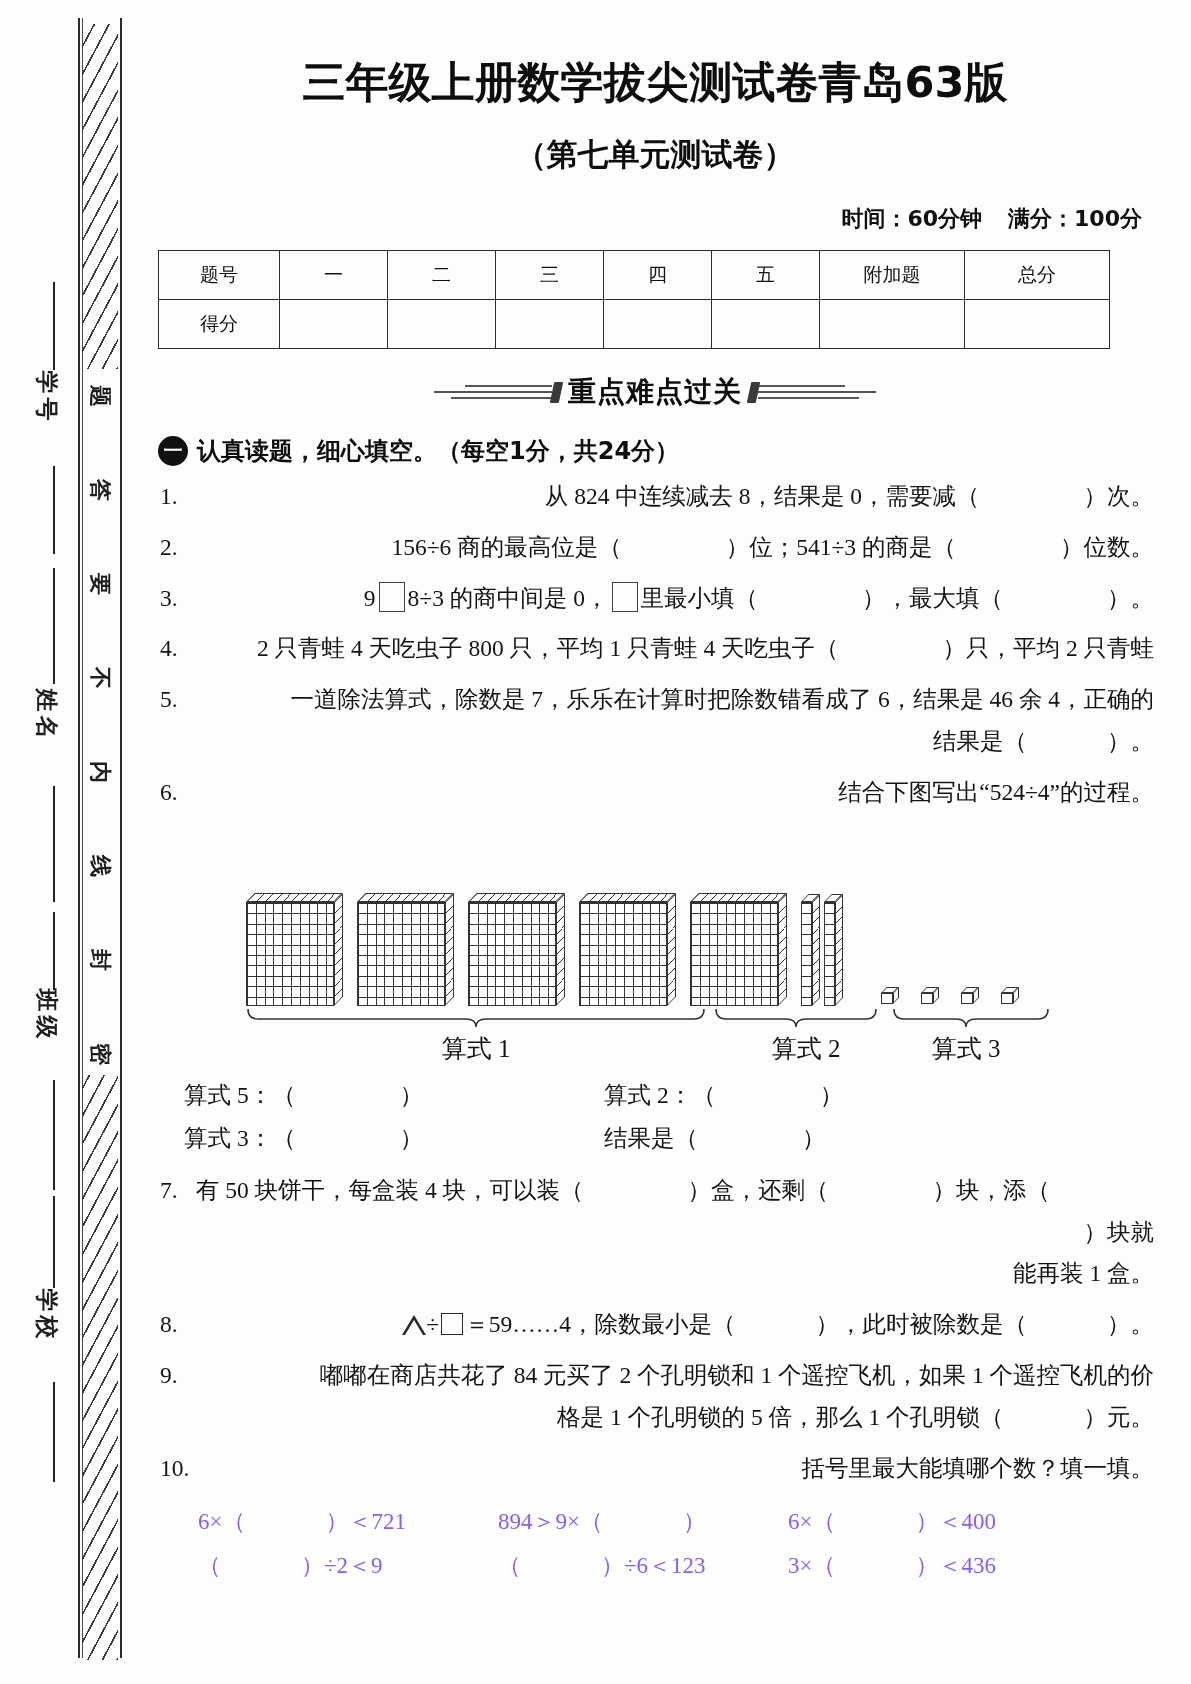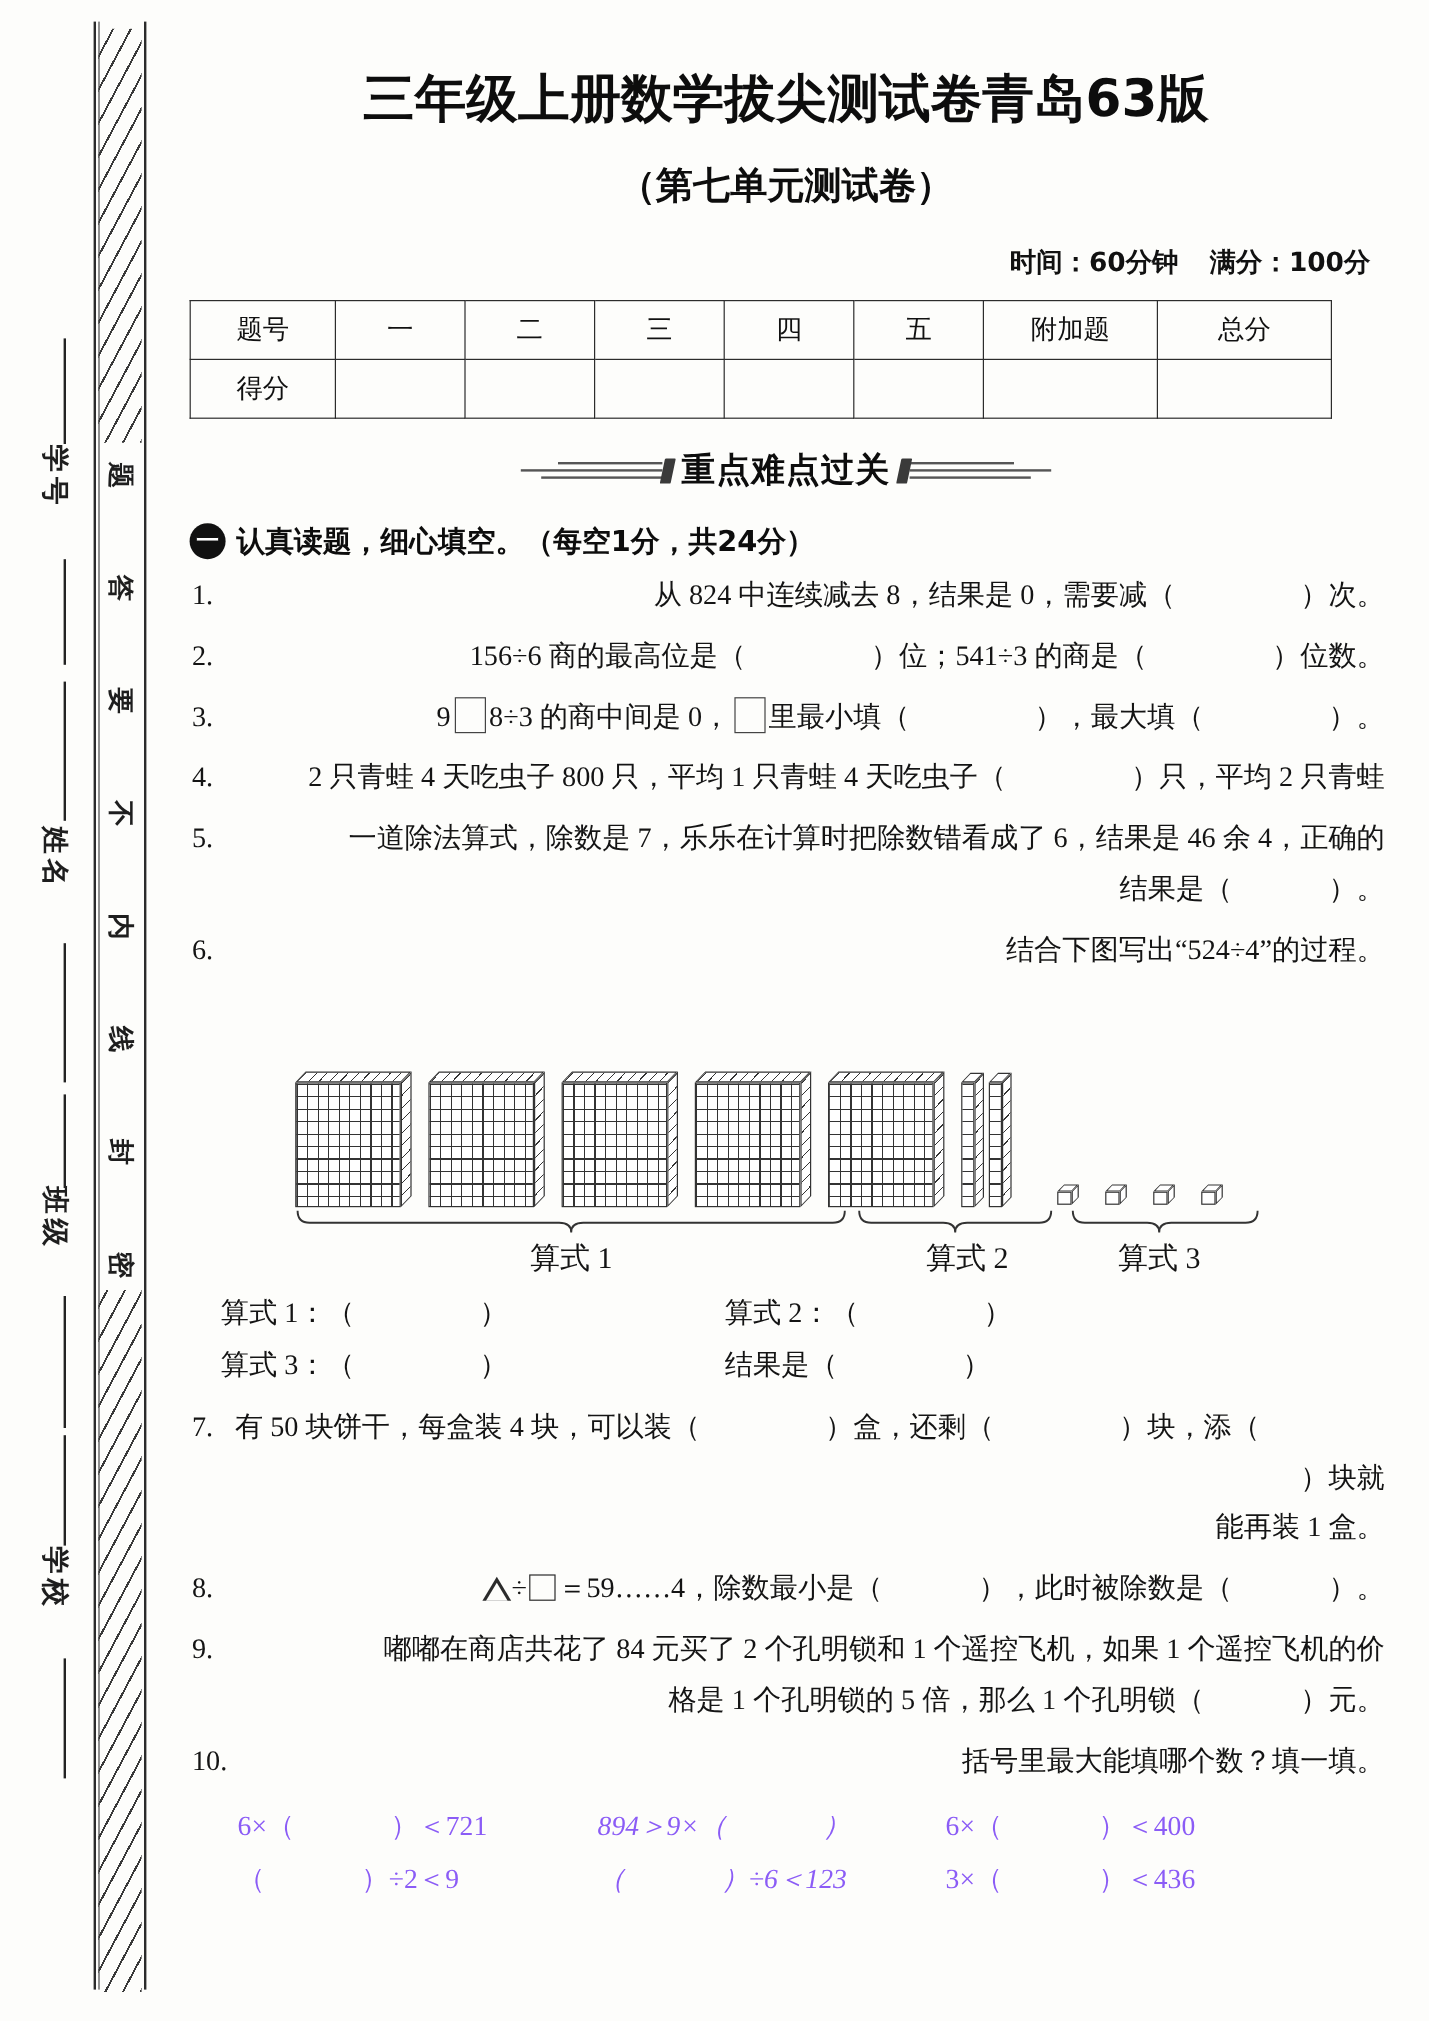--- a/index.html
+++ b/index.html
@@ -155,21 +155,21 @@
     margin: 16px 8px 0 8px;
     width: 952px;
     border-collapse: collapse;
     table-layout: fixed;
   }
   .score-table td {
     border: 1.6px solid #2c2c2c;
     height: 46px;
     text-align: center;
     vertical-align: middle;
-    font-size: 22px;
+    font-size: 19px;
     font-family: "Liberation Serif", "DejaVu Serif", serif;
     font-weight: 400;
     color: #111;
   }
   .score-table .hdr-first { width: 118px; }
   .score-table td.wide { width: 142px; }
 
   
   .banner {
     margin-top: 24px;
@@ -457,21 +457,21 @@
   
   .expr-grid {
     margin: 10px 0 0 48px;
     font-size: 23px;
     line-height: 1.95;
     font-family: "Liberation Serif", "DejaVu Serif", serif;
     color: #8b5cf6;
   }
   .expr-grid .row { display: flex; }
   .expr-grid .c1 { width: 300px; }
-  .expr-grid .c2 { width: 290px; font-style: italic; }
+  .expr-grid .c2 { width: 290px; }
   .expr-grid .c3 { width: 280px; }
 </style>
 </head>
 <body>
 
 <div class="page">
 
   <div class="seal-sidebar">
     <div class="seal-rail"></div>
     <div class="seal-rail-inner"></div>
@@ -678,21 +678,21 @@
       </svg>
       <div class="brace-labels">
         <span class="brace-lab" style="left:326px;">算式 1</span>
         <span class="brace-lab" style="left:646px;margin-left:10px;">算式 2</span>
         <span class="brace-lab" style="left:816px;">算式 3</span>
       </div>
     </div>
 
     <div class="ans-grid">
       <div class="row">
-        <span class="cell-a"><span>算式 1：（</span><span class="blank-l"></span><span>）</span></span>
+        <span class="cell-a"><span>算式 5：（</span><span class="blank-l"></span><span>）</span></span>
         <span class="cell-b"><span>算式 2：（</span><span class="blank-l"></span><span>）</span></span>
       </div>
       <div class="row">
         <span class="cell-a"><span>算式 3：（</span><span class="blank-l"></span><span>）</span></span>
         <span class="cell-b"><span>结果是（</span><span class="blank-l"></span><span>）</span></span>
       </div>
     </div>
 
     <div class="qlist" id="qlist-b">
         <div class="q">

